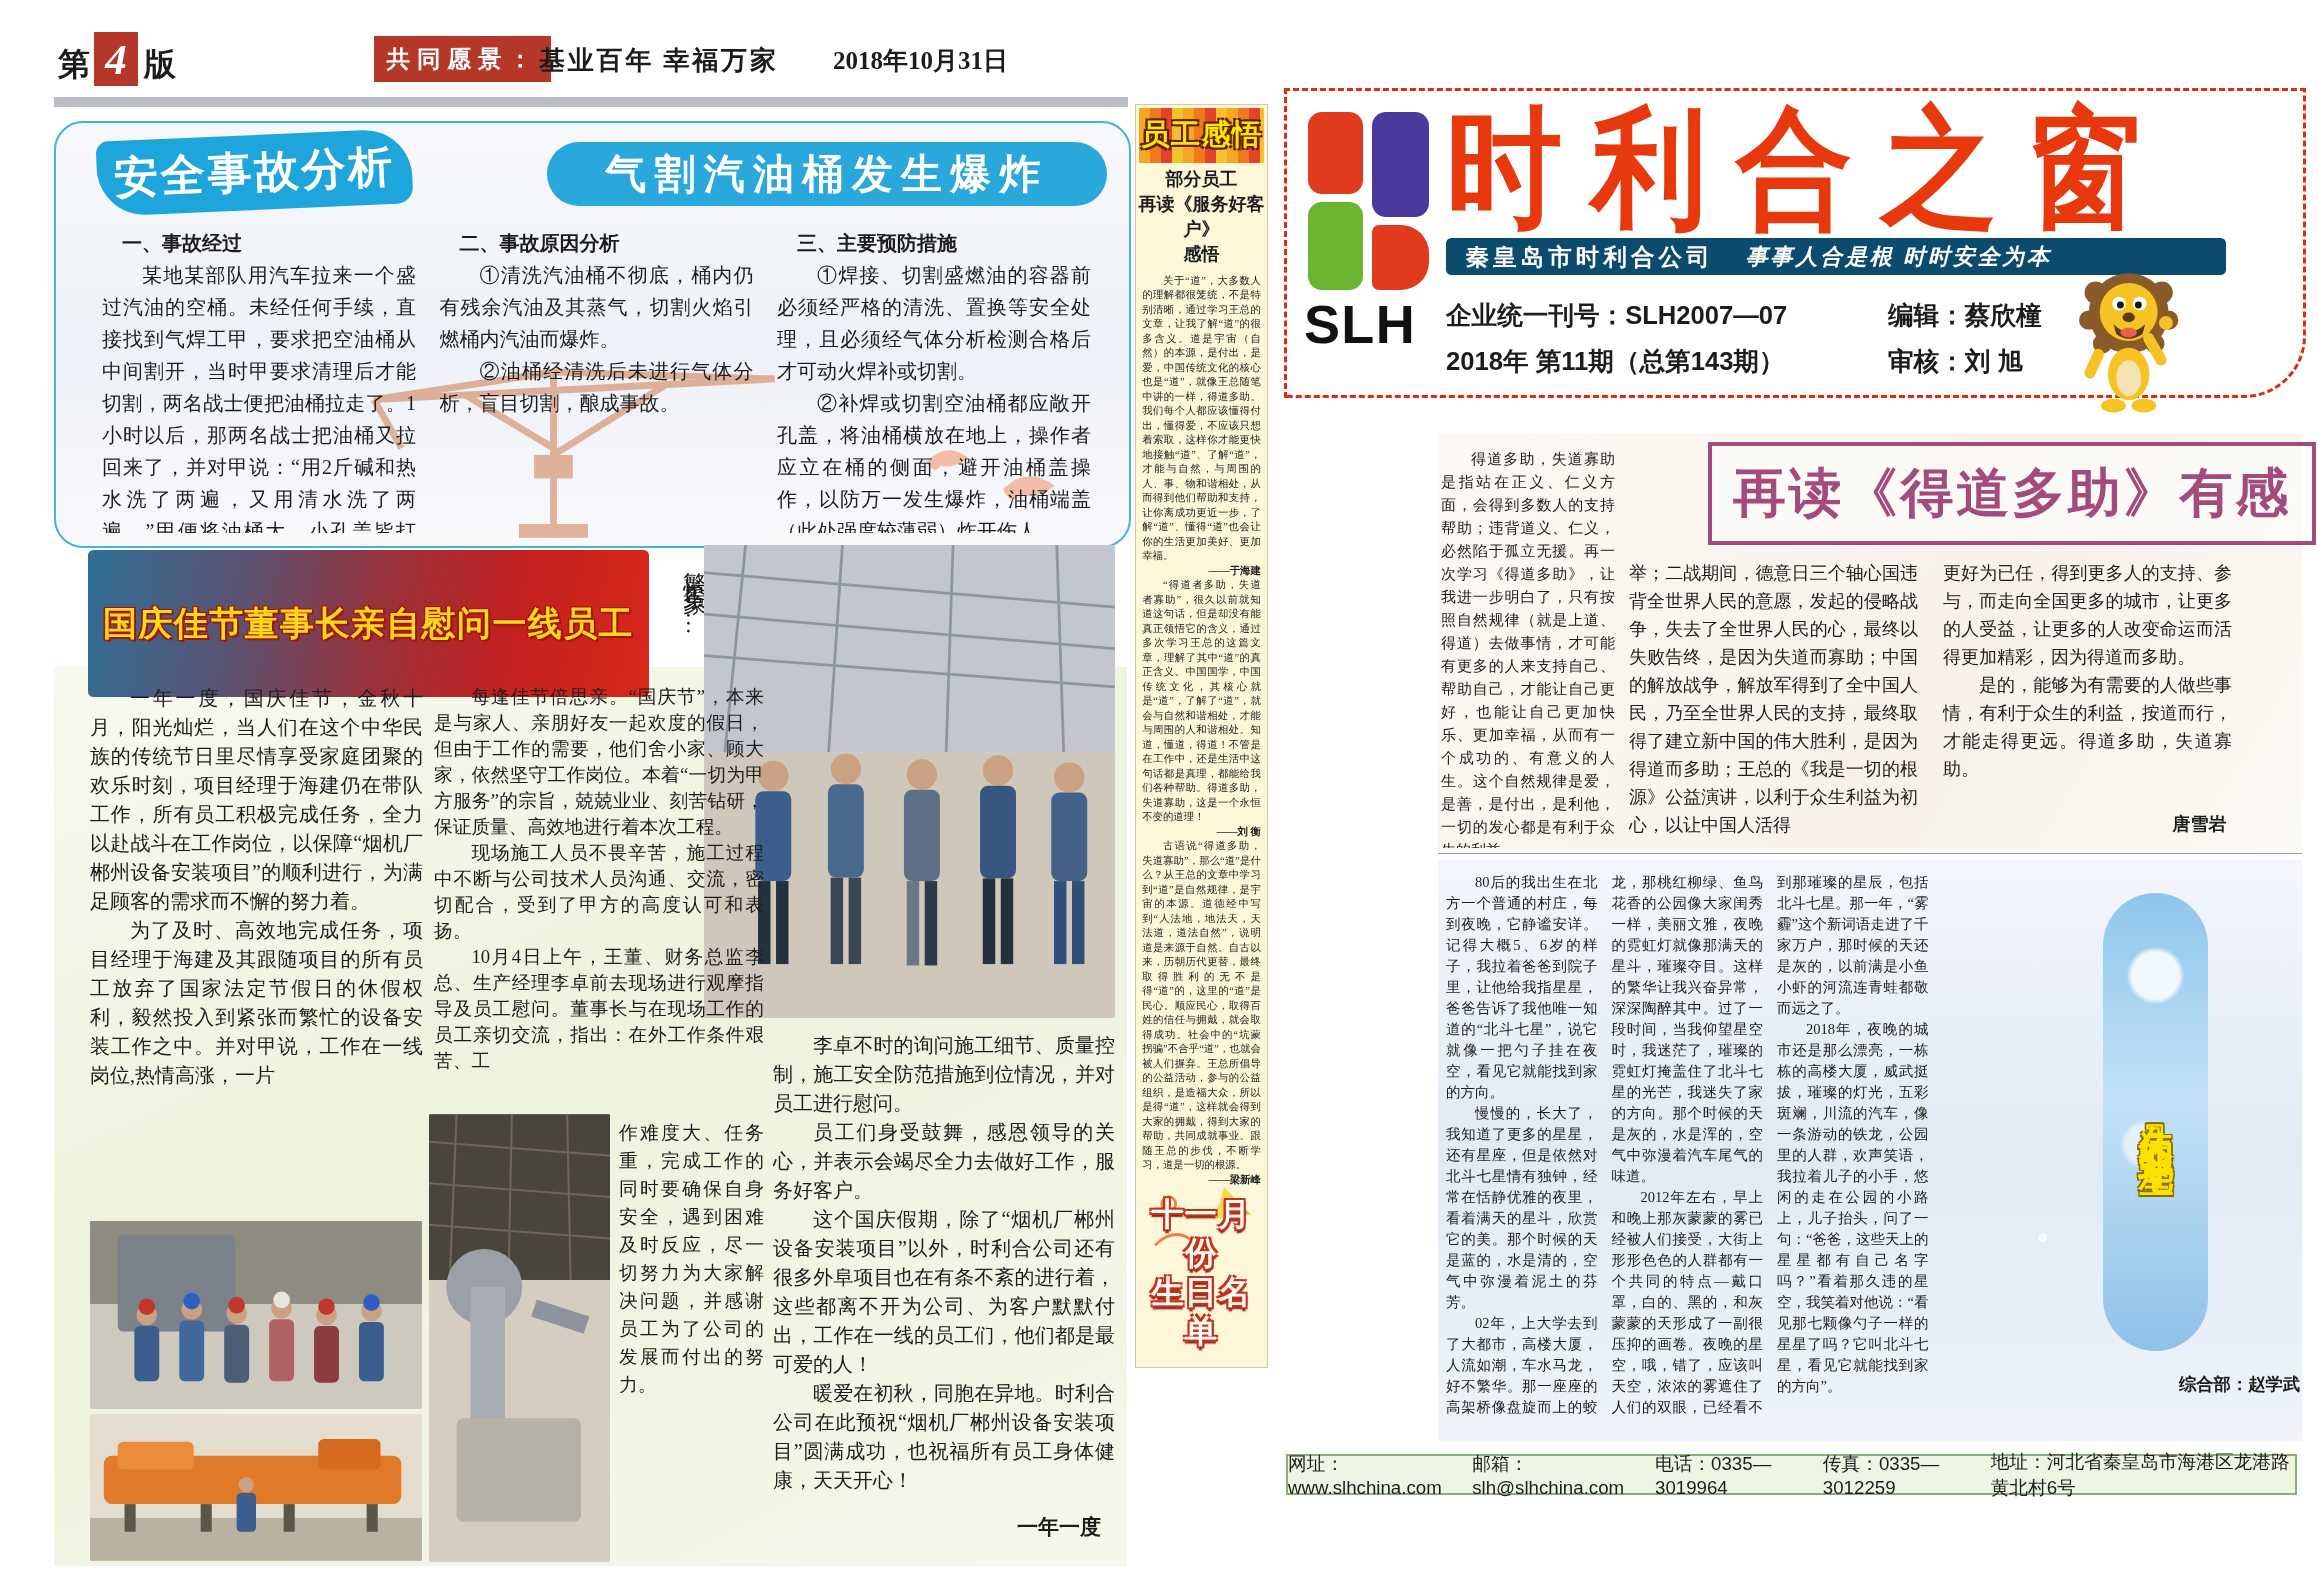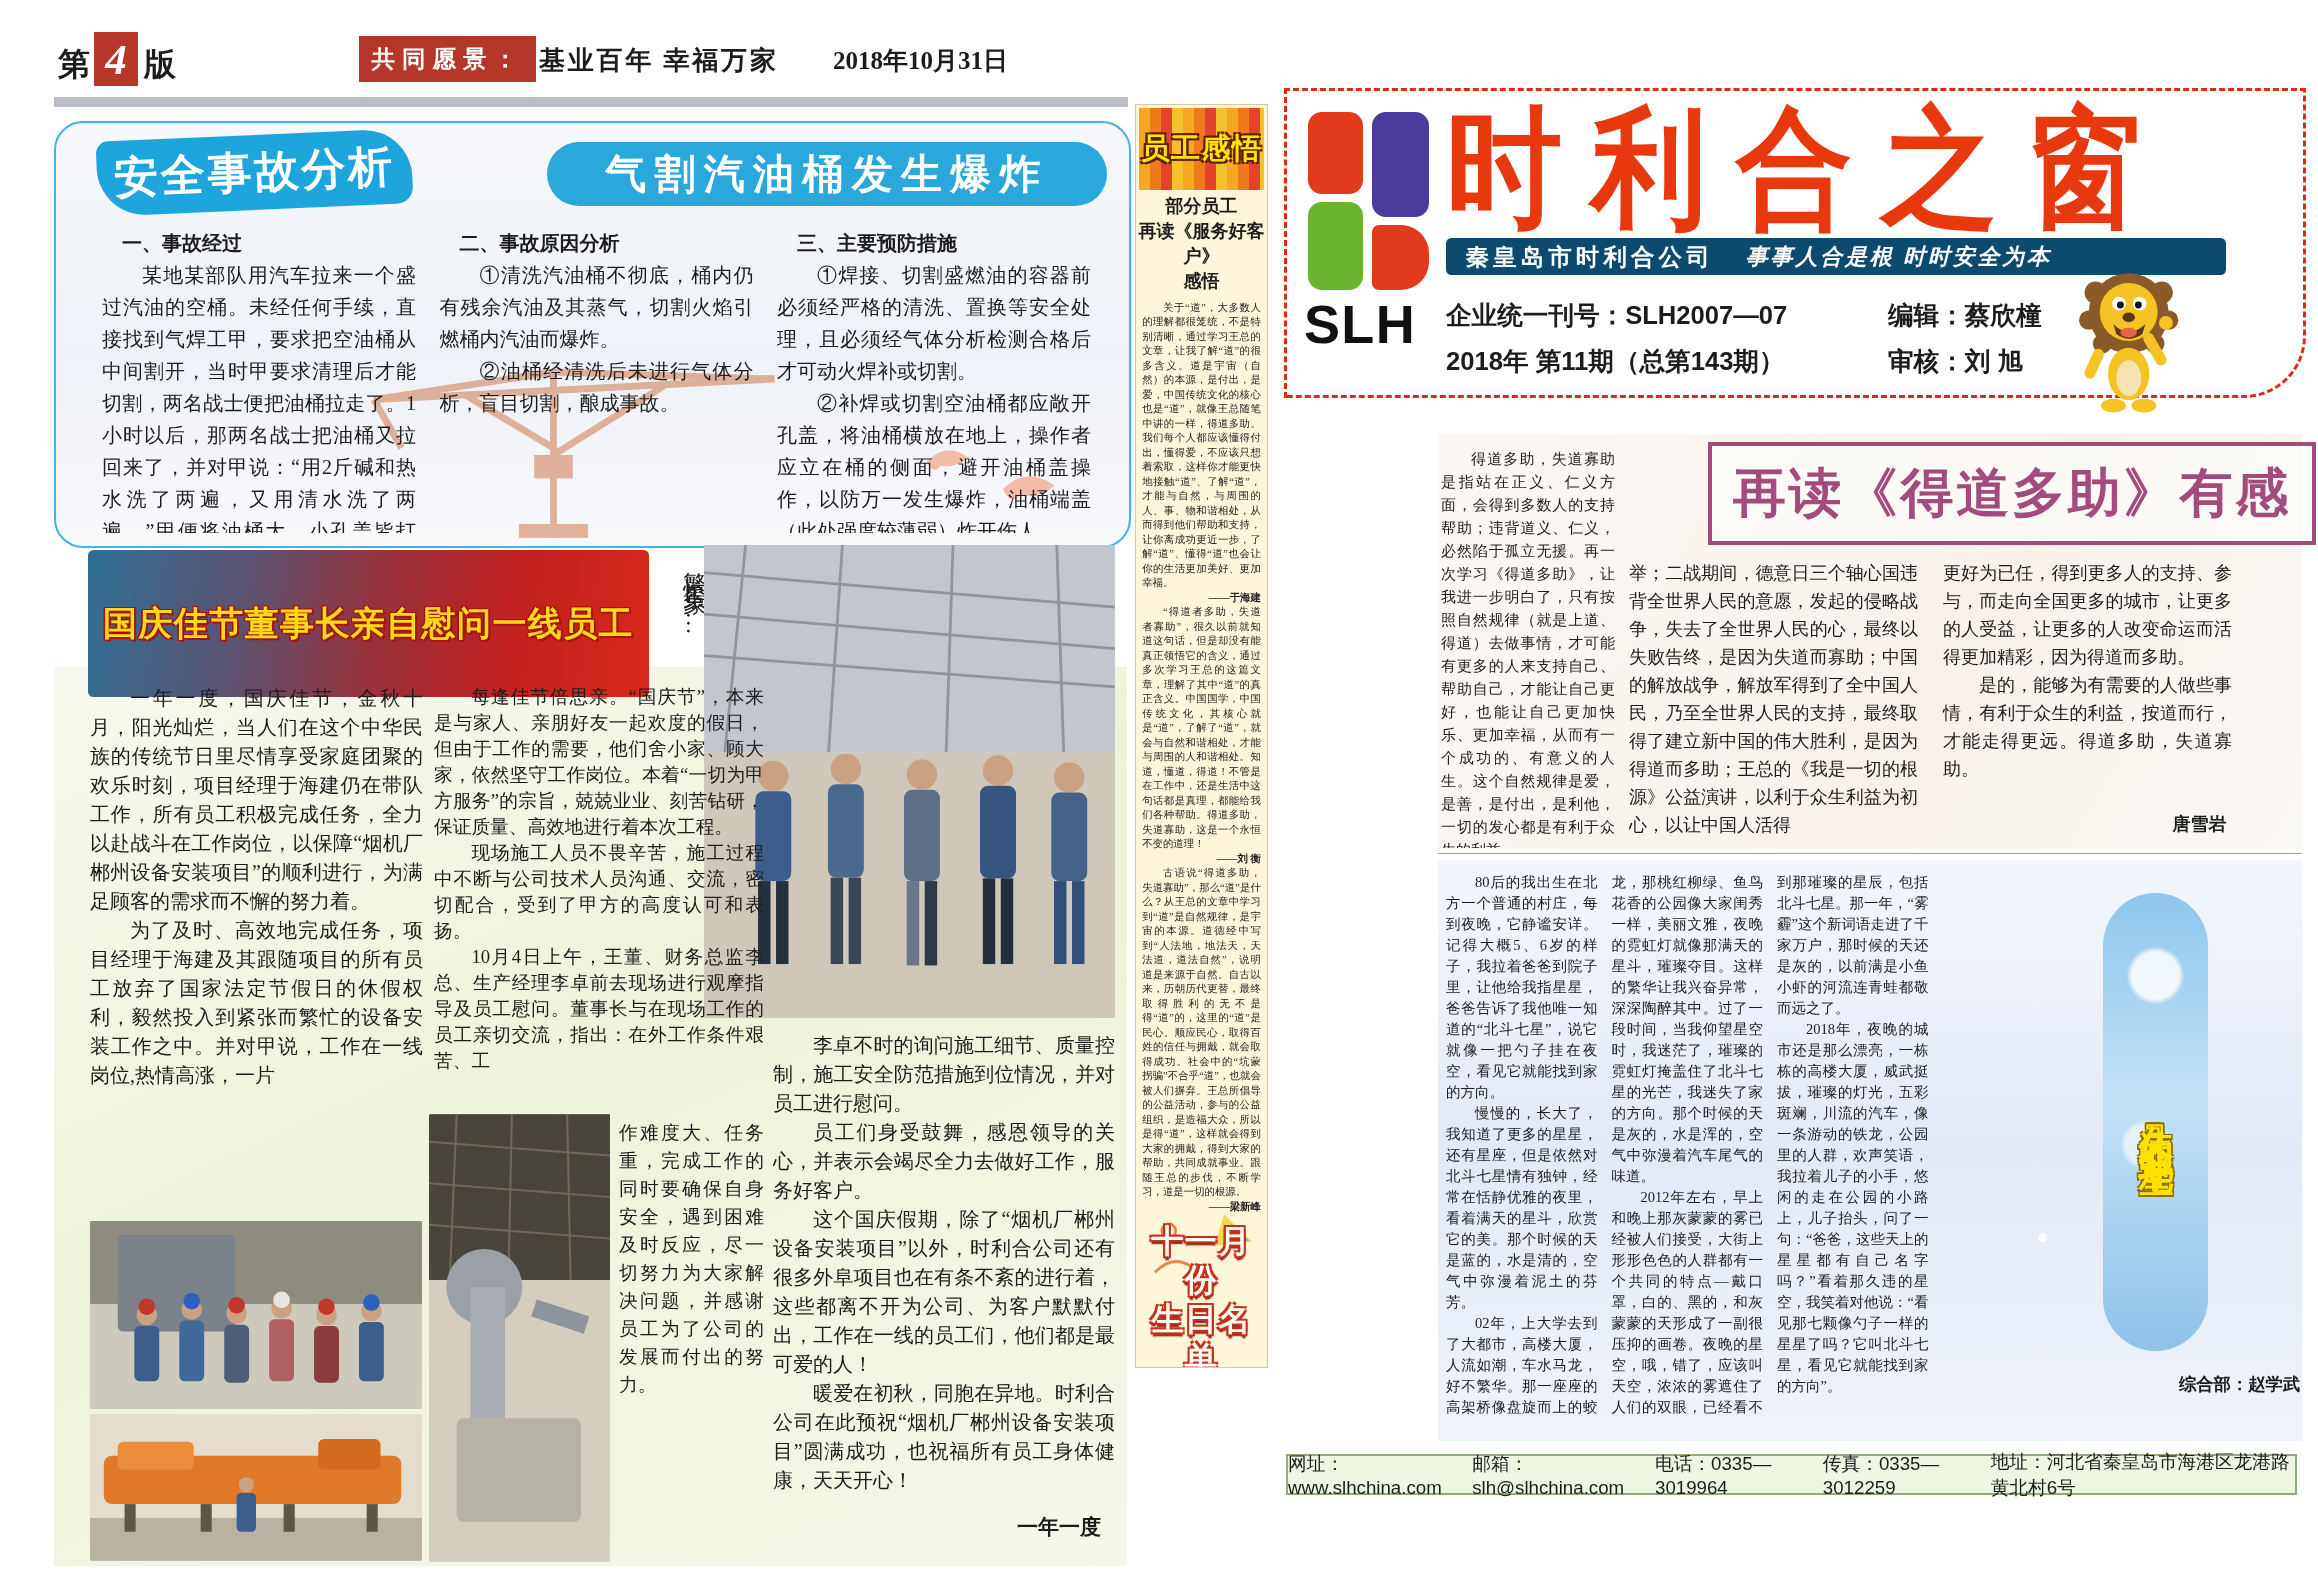--- a/index.html
+++ b/index.html
@@ -42,21 +42,21 @@
       text-shadow:2.1px 2.1px 0 #a31407,-1.4px -1.4px 0 #a31407,1.4px -1.4px 0 #a31407,-1.4px 1.4px 0 #a31407;}
   .busy-caption{left:655px;top:553px;width:53px;height:149px;writing-mode:vertical-rl;
       font-size:23.5px;letter-spacing:7px;line-height:26px;}
   .h-col{font-size:20px;line-height:29px;text-align:justify;overflow:hidden;}
   .photo{overflow:hidden;border-radius:1.4px;}
   .sig-line{text-align:right;font-weight:bold;font-size:21px;margin-top:18px;padding-right:14px;}
 
   
   .strip{left:1135px;top:104px;width:133px;height:1264px;background:#fdf6d8;border:1.4px solid #d8c9a0;
          box-sizing:border-box;overflow:hidden;}
-  .strip-header{margin:2.8px;height:82px;display:flex;align-items:center;justify-content:center;
+  .strip-header{margin:2.8px;height:55px;display:flex;align-items:center;justify-content:center;
       background:repeating-linear-gradient(90deg,#f6a623 0 11px,#ee7a1d 11px 22px,#e2432a 22px 33px,#f3c12b 33px 44px);}
   .strip-header span{font-size:29px;font-weight:bold;color:#ffe400;letter-spacing:1.4px;
       font-family:"Liberation Sans","DejaVu Sans",sans-serif;
       text-shadow:2.1px 2.1px 0 #5d1f00,-2.1px 2.1px 0 #5d1f00,2.1px -2.1px 0 #5d1f00,-2.1px -2.1px 0 #5d1f00;}
   .strip-sub{font-size:18px;font-weight:bold;text-align:center;line-height:25px;margin-top:4.1px;}
   .strip-body{padding:7px 6.2px 0 6.2px;font-size:10.4px;line-height:14.5px;text-align:justify;height:921px;overflow:hidden;}
   .strip-body .sig{text-align:right;font-weight:bold;}
   .bday-title{text-align:center;font-size:32px;font-weight:bold;line-height:39px;color:#fffdf2;
       font-family:"Liberation Sans","DejaVu Sans",sans-serif;letter-spacing:1.4px;
       text-shadow:2.1px 2.1px 0 #c3321f,-2.1px 2.1px 0 #c3321f,2.1px -2.1px 0 #c3321f,-2.1px -2.1px 0 #c3321f,0 3.5px 1.4px #8c1d10;}
@@ -115,21 +115,21 @@
 </head>
 <body>
 
 <div id="canvas">
 
   <div class="abs pg-prefix" style="left:58px;top:43px;">第</div>
   <div class="abs pg-num-box" style="left:94px;top:32px;">
     <span>4</span>
   </div>
   <div class="abs pg-prefix" style="left:144px;top:43px;">版</div>
-  <div class="abs vision-box" style="left:359px;top:36px;">
+  <div class="abs vision-box" style="left:374px;top:36px;">
     <span>共同愿景：</span>
   </div>
   <div class="abs vision-text" style="left:539px;top:43px;">基业百年 幸福万家</div>
   <div class="abs date-text" style="left:833px;top:44px;">2018年10月31日</div>
   <div class="abs gray-rule" style="left:54px;top:97px;width:1074px;height:9.7px;"></div>
 
   <div class="abs safety-box">
 
     <svg class="abs" style="left:235px;top:228px;width:525px;height:194px;opacity:.55;" viewBox="0 0 760 280">
       <g stroke="#cf7a4e" stroke-width="10" fill="none">

